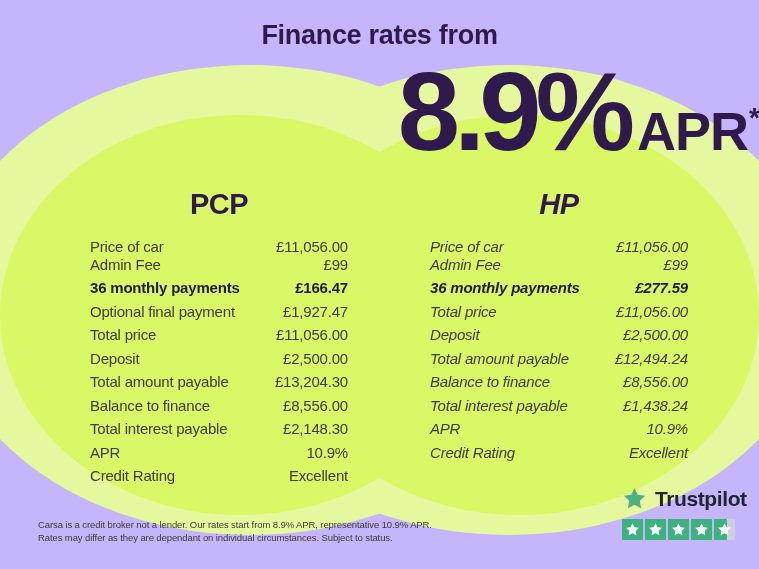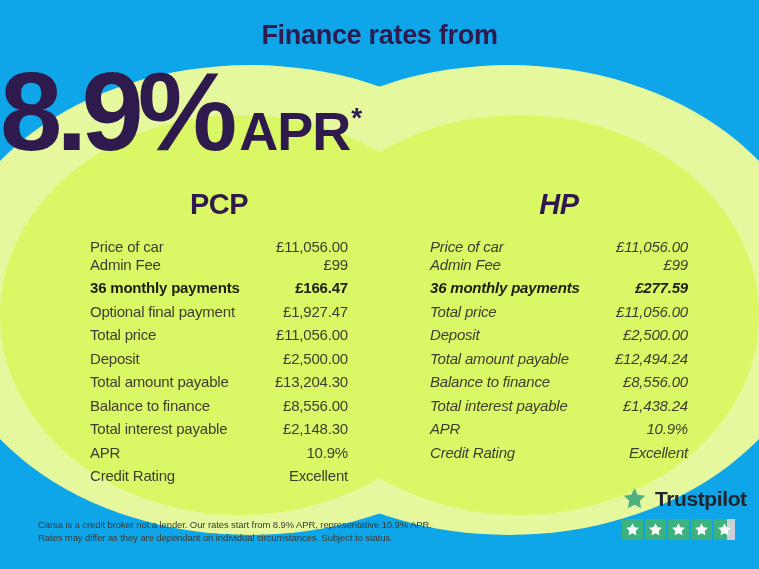--- a/index.html
+++ b/index.html
@@ -1,38 +1,38 @@
 <!DOCTYPE html>
 <html><head>
 <meta charset="utf-8">
 <style>
   html,body { margin:0; padding:0; background:#ffffff; }
   .stage {
     position:relative; width:759px; height:569px; overflow:hidden;
-    background:#0ea5e9;
+    background:#c4b5fd;
     font-family:"Liberation Sans", sans-serif;
   }
   
   .blob { position:absolute; border-radius:50%; z-index:0; }
   .blob-mid { width:620px; height:470px; top:65px; background:#e6f89d; }
   .mid-left  { left:-60px; }
   .mid-right { left:199px; }
   .blob-bright { width:480px; height:400px; top:115px; background:#daf765; }
   .bright-left  { left:0px; }
   .bright-right { left:279px; }
 
   .layer { position:absolute; z-index:2; }
 
   .title {
     left:0; top:20px; width:759px; text-align:center;
     font-size:27px; font-weight:bold; letter-spacing:-0.3px; color:#2f1a4d;
   }
   .rate-row {
     left:0; top:56px; width:759px;
-    display:flex; justify-content:flex-start; align-items:baseline; color:#2f1a4d;
+    display:flex; justify-content:flex-end; align-items:baseline; color:#2f1a4d;
   }
   .rate-number { font-size:112px; font-weight:bold; letter-spacing:-6px; line-height:1; }
   .rate-apr { font-size:54px; font-weight:bold; letter-spacing:-1px; margin-left:8px; }
   .rate-apr sup { font-size:28px; position:relative; top:-4px; margin-left:1px; }
 
   .fin-col { top:188px; width:258px; }
   .col-pcp { left:90px; }
   .col-hp  { left:430px;font-style:italic; }
   .col-title {
     text-align:center; font-size:29px; font-weight:bold; letter-spacing:-0.5px;

